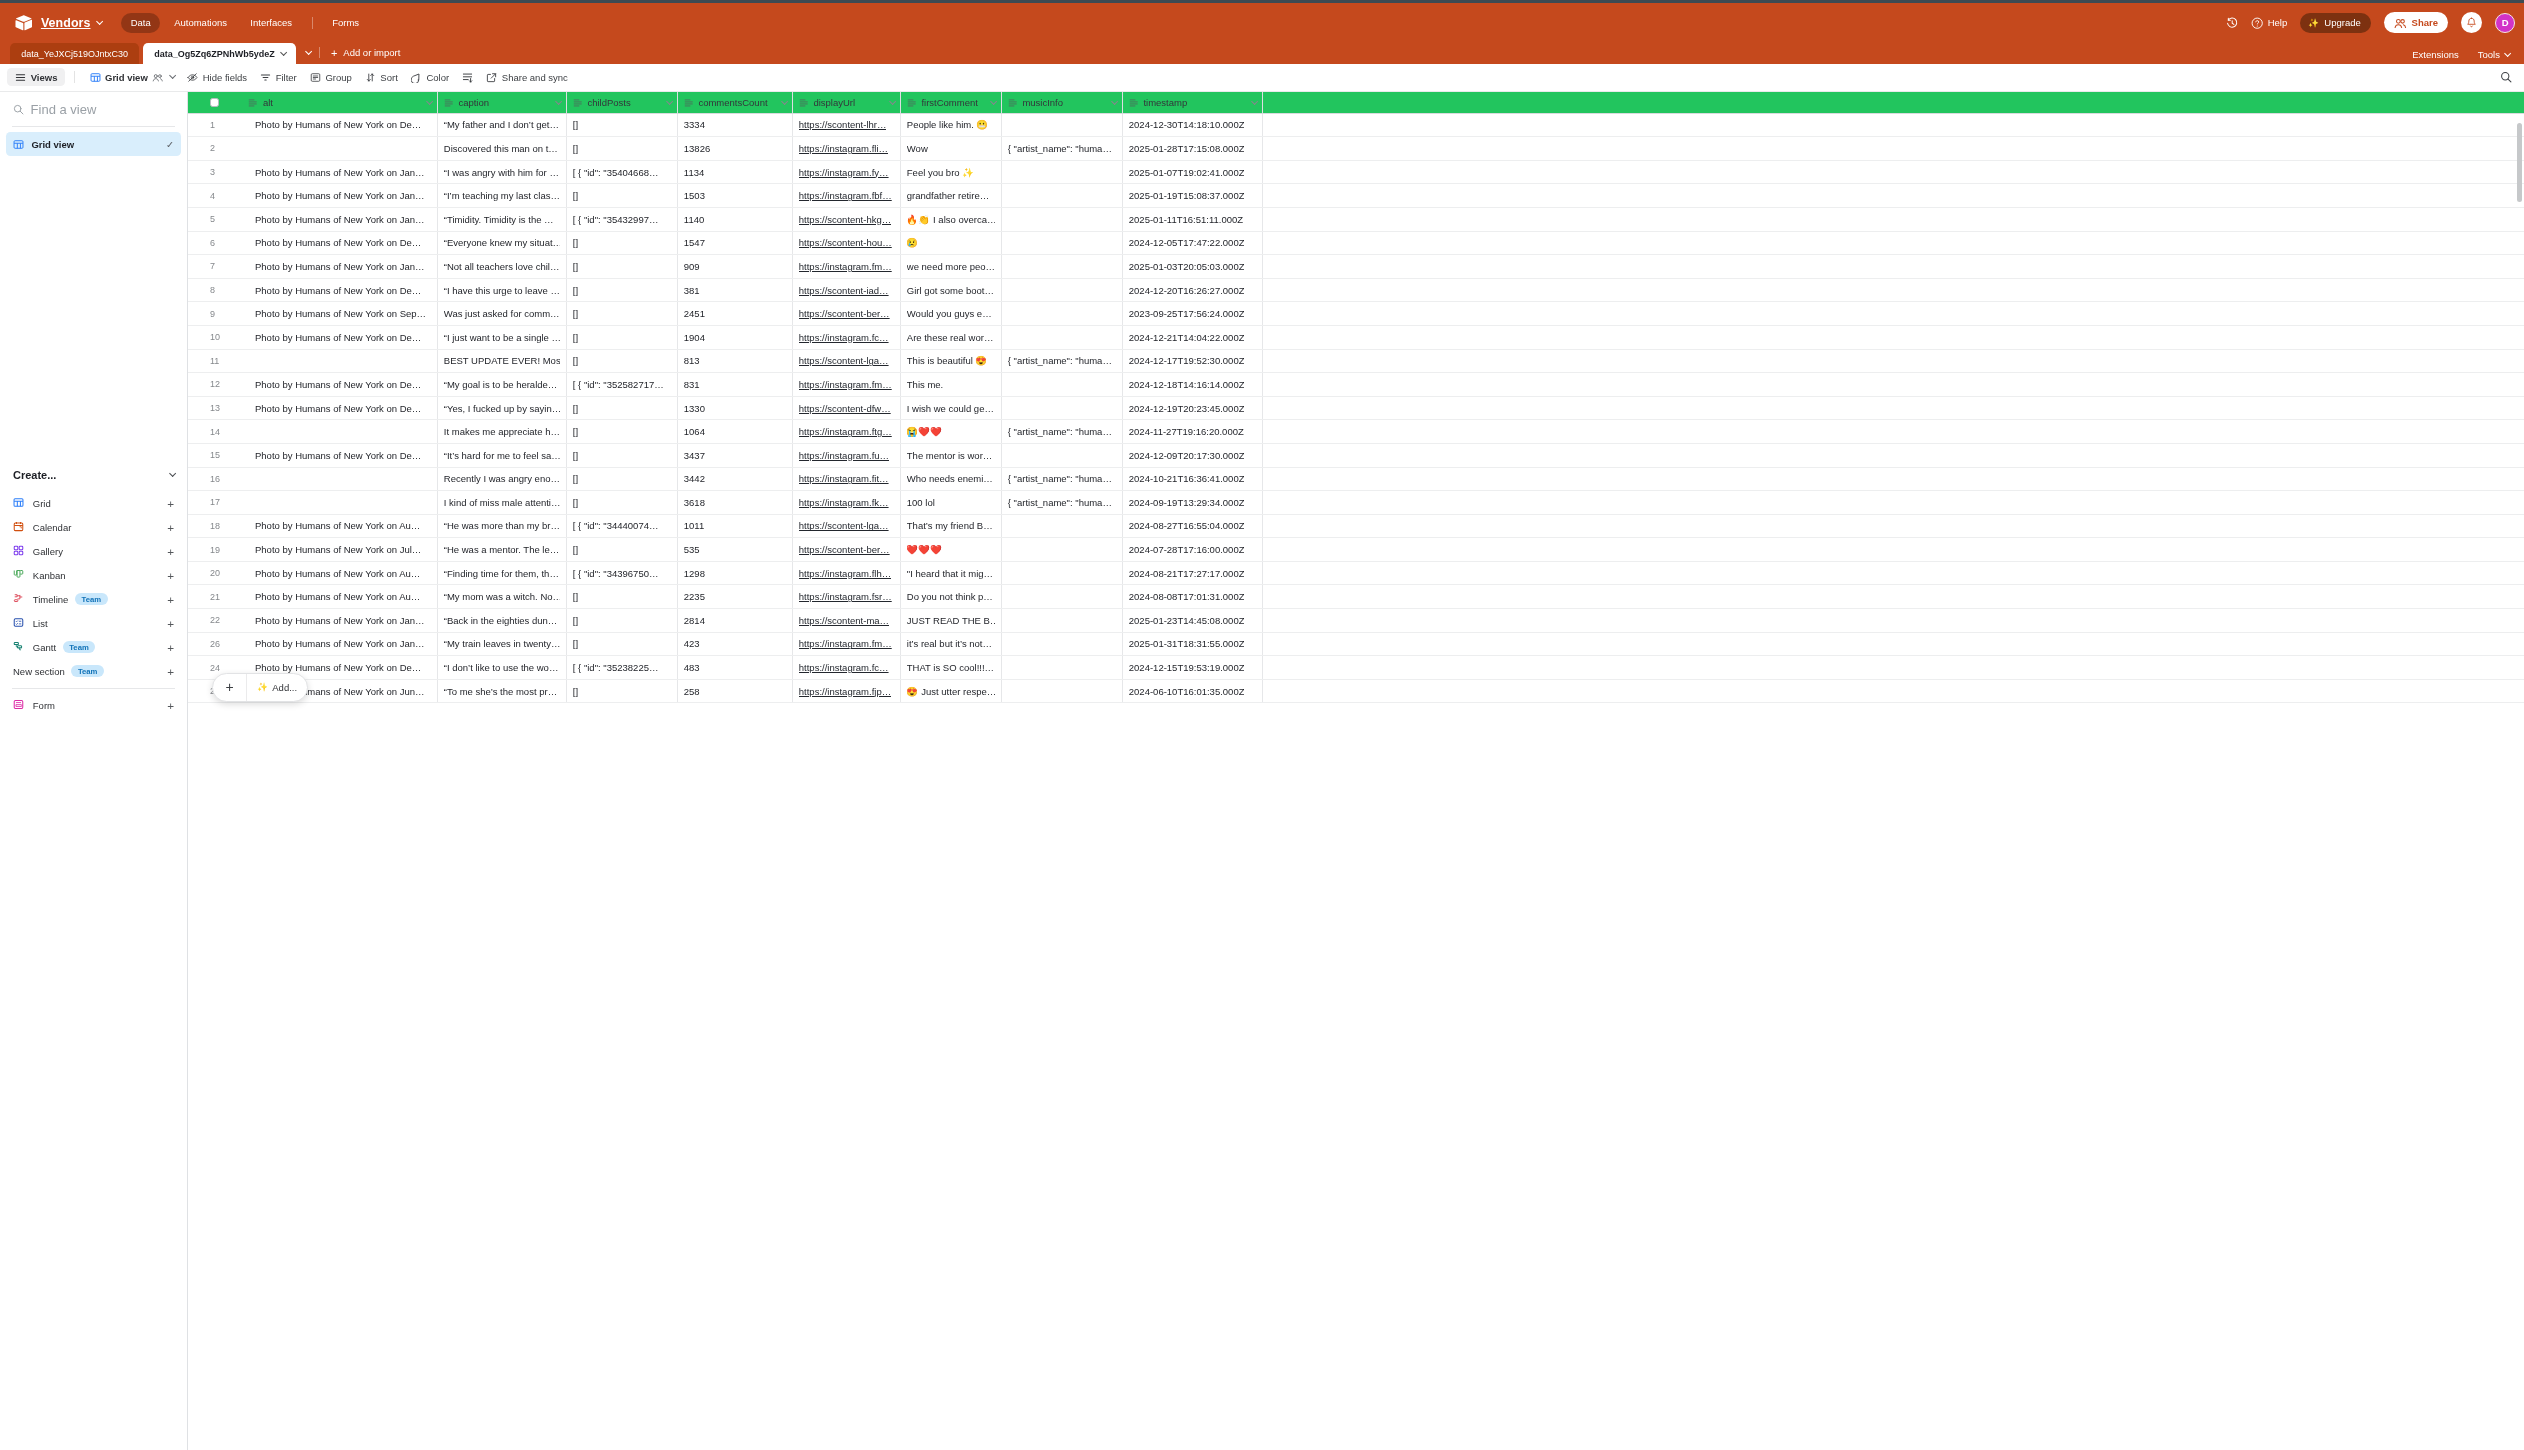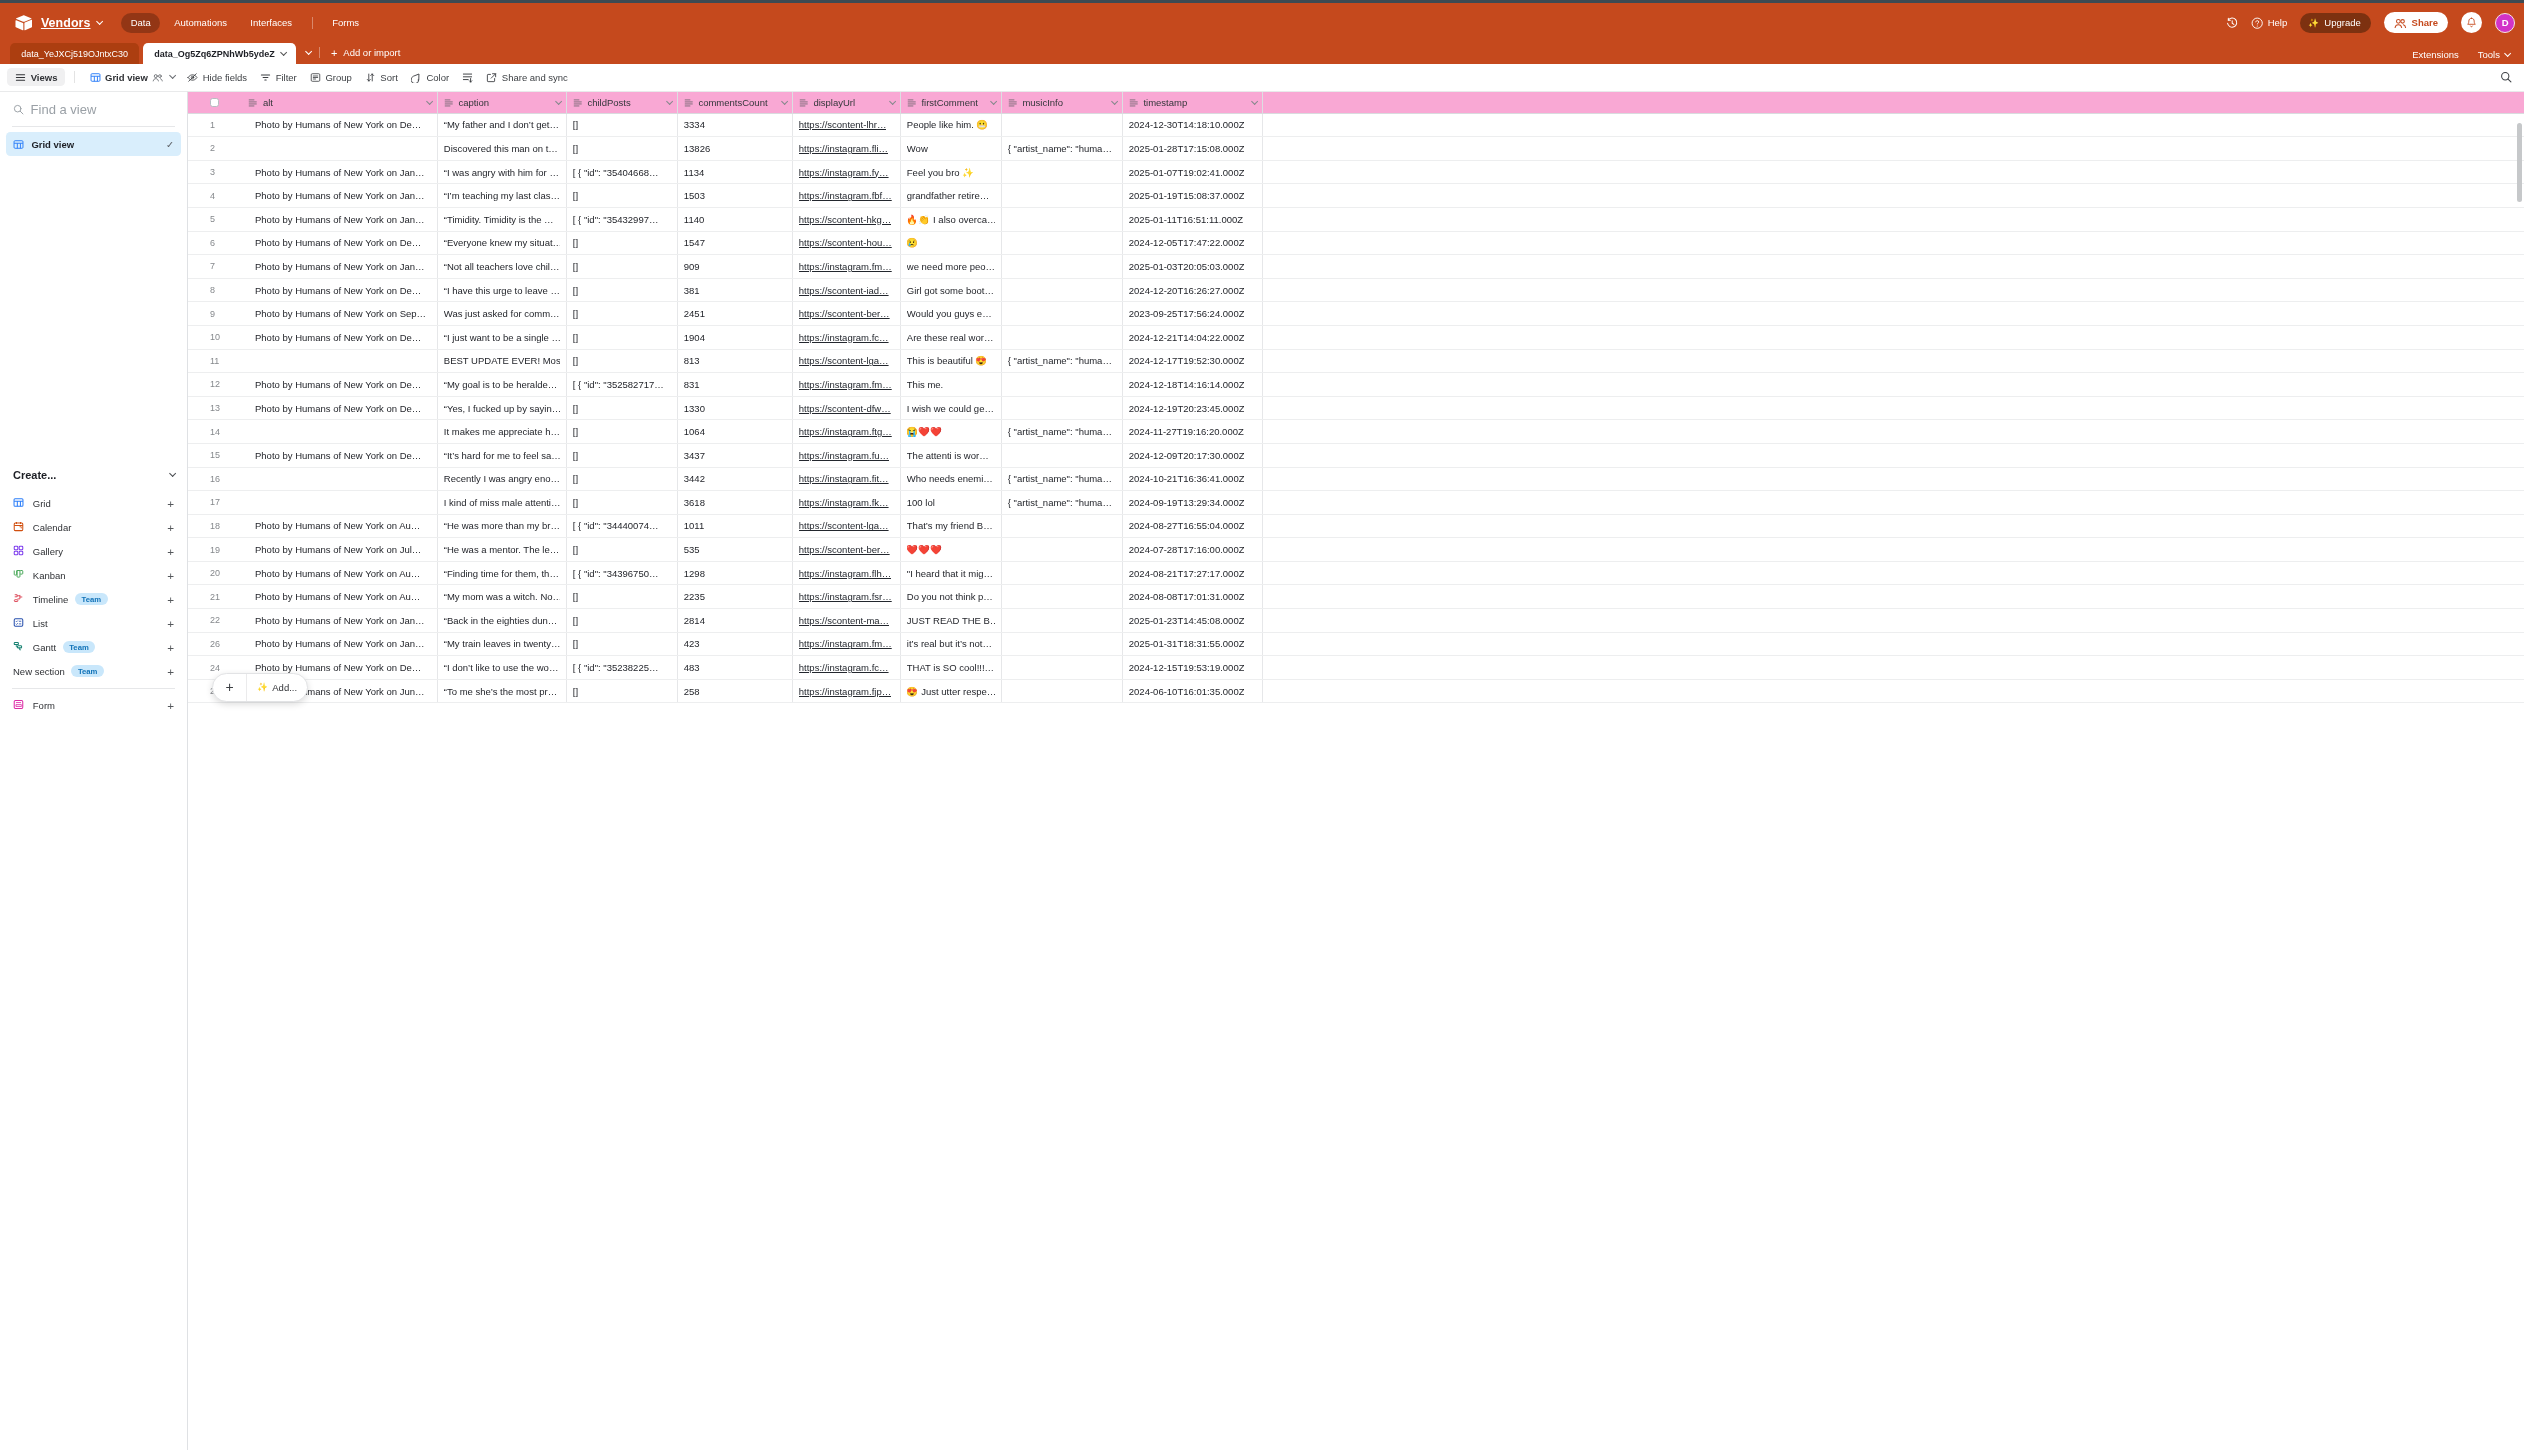--- a/index.html
+++ b/index.html
@@ -79,21 +79,21 @@
   .citem { display:flex; align-items:center; height:24px; padding:0 13px; font-size:9.5px; color:#2f3135; }
   .citem .ci-label { margin-left:8.8px; }
   .citem.no-icon .ci-label { margin-left:0; }
   .badge { margin-left:6.6px; background:#C9E7FB; color:#1273B8; font-size:7.7px; font-weight:bold;
     padding:1.8px 6.6px; border-radius:6.6px; }
   .ci-plus { margin-left:auto; color:#55585c; font-size:11.7px; font-weight:normal; }
   .form-divider { height:0.7px; background:#E6E7E9; margin:4.4px 11.7px 5.1px 11.7px; }
 
   
   .grid-area { position:absolute; left:188px; top:91px; right:0; bottom:0; background:#fff; overflow:hidden; }
-  .ghead { display:flex; height:22.6px; background:#f9a8d4; border-bottom:0.7px solid #D9DBDE;
+  .ghead { display:flex; height:22.6px; background:#22c55e; border-bottom:0.7px solid #D9DBDE;
     border-top:0.7px solid #E9EAEB; }
   .hcell { display:flex; align-items:center; font-size:9.5px; color:#33363a; border-right:0.7px solid #DCDEE1;
     padding:0 5.8px; overflow:hidden; white-space:nowrap; }
   .hcell .hlabel { margin-left:5.1px; }
   .hcell .chev { margin-left:auto; color:#85888c; flex:0 0 auto; }
   .cb { width:9.5px; height:9.5px; border:1.1px solid #B8BCC1; border-radius:2.6px; background:#fff; flex:0 0 auto; }
   .fld-icon { width:9.5px; height:9.5px; flex:0 0 auto; opacity:.75; }
   .trow { display:flex; height:23.6px; border-bottom:0.7px solid #EDEEEF; background:#fff; }
   .cell { font-size:9.5px; color:#1d1f25; border-right:0.7px solid #E6E7E9; padding:0 5.8px;
     display:flex; align-items:center; overflow:hidden; white-space:nowrap; }
@@ -844,21 +844,21 @@
         <div class="cell" style="width: 111px;">
           <span>[]</span>
         </div>
         <div class="cell" style="width: 115px;">
           <span>3437</span>
         </div>
         <div class="cell" style="width: 108px;">
           <span class="url">https://instagram.fu…</span>
         </div>
         <div class="cell" style="width: 101px;">
-          <span>The attenti is wor…</span>
+          <span>The mentor is wor…</span>
         </div>
         <div class="cell" style="width: 121px;">
           <span></span>
         </div>
         <div class="cell" style="width: 140px;">
           <span>2024-12-09T20:17:30.000Z</span>
         </div>
       </div>
       <div class="trow">
         <div class="cell" style="width: 250px; padding: 0px;">

